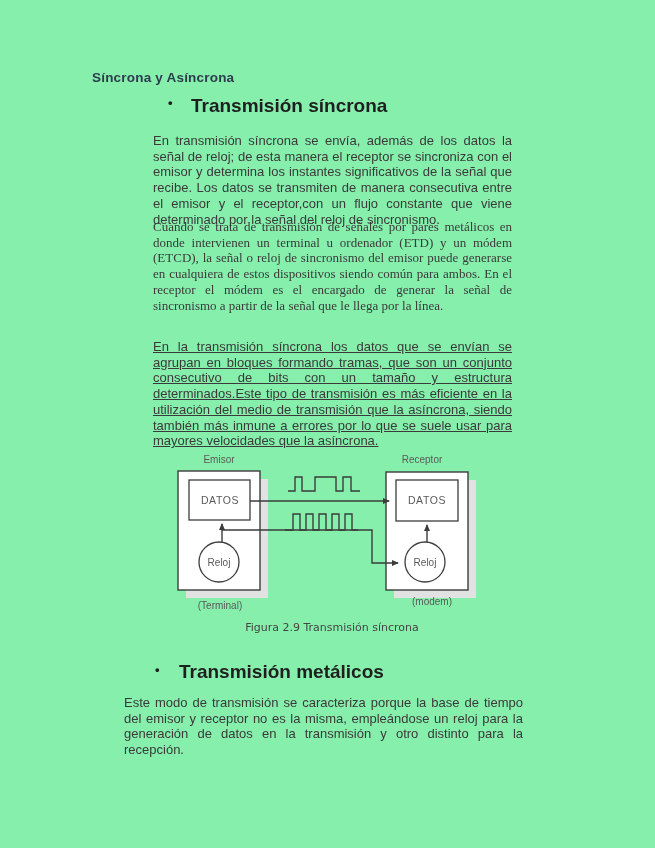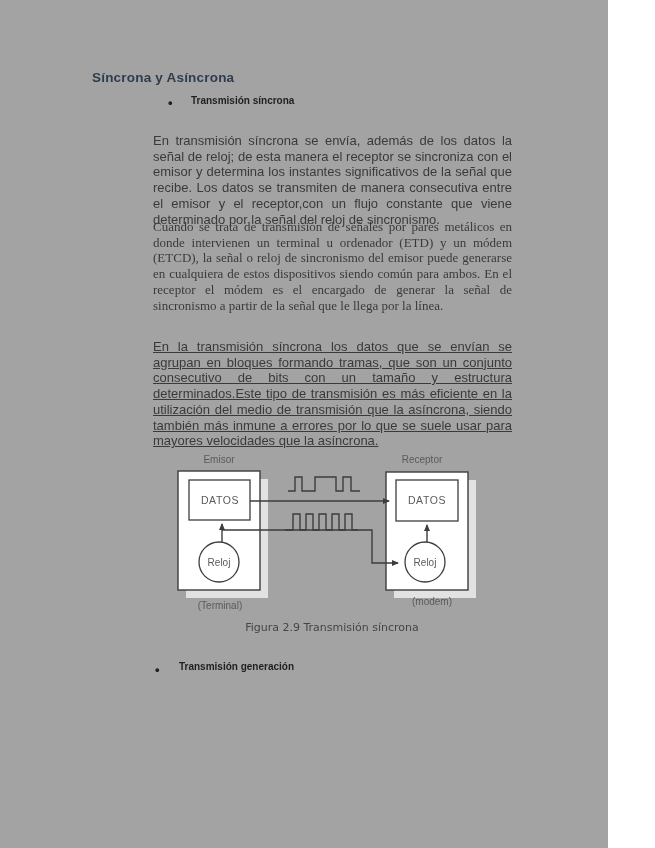--- a/index.html
+++ b/index.html
@@ -1,20 +1,20 @@
 <!DOCTYPE html>
 <html><head>
 <meta charset="utf-8">
 <style>
   html, body { margin: 0; padding: 0; background: #ffffff; }
   .page {
     position: relative;
-    width: 608px;
+    width: 655px;
     height: 848px;
-    background: #a3a3a3;
+    background: #86efac;
     overflow: hidden;
     font-family: "Liberation Sans", sans-serif;
   }
   .doc-title {
     position: absolute;
     left: 92px; top: 70px;
     font-size: 13.5px;
     font-weight: bold;
     color: #2e3d4d;
     letter-spacing: 0.2px;
@@ -22,21 +22,21 @@
   .bullet-dot {
     position: absolute;
     font-size: 13px;
     font-weight: bold;
     color: #1f1f1f;
   }
   #bullet1 { left: 168px; top: 95px; }
   #bullet2 { left: 155px; top: 662px; }
   .bullet-heading {
     position: absolute;
-    font-size: 10px;
+    font-size: 19px;
     font-weight: bold;
     color: #1f1f1f;
   }
   #head1 { left: 191px; top: 95px; }
   #head2 { left: 179px; top: 661px; }
   .para {
     position: absolute;
     font-size: 13px;
     line-height: 15.7px;
     color: #3a3a3a;
@@ -115,16 +115,17 @@
     <text x="267" y="56" text-anchor="middle" class="dbox-label">DATOS</text>
     <text x="59" y="118" text-anchor="middle" class="dlabel">Reloj</text>
     <text x="265" y="118" text-anchor="middle" class="dlabel">Reloj</text>
     <text x="60" y="161" text-anchor="middle" class="dlabel">(Terminal)</text>
     <text x="272" y="157" text-anchor="middle" class="dlabel">(modem)</text>
   </svg>
 
   <div class="figure-caption">Figura 2.9 Transmisión síncrona</div>
 
   <span class="bullet-dot" id="bullet2">•</span>
-  <div class="bullet-heading" id="head2">Transmisión generación</div>
+  <div class="bullet-heading" id="head2">Transmisión metálicos</div>
 
+  <p class="para" id="p4">Este modo de transmisión se caracteriza porque la base de tiempo del emisor y receptor no es la misma, empleándose un reloj para la generación de datos en la transmisión y otro distinto para la recepción.</p>
 
 </div>
 
 </body></html>

